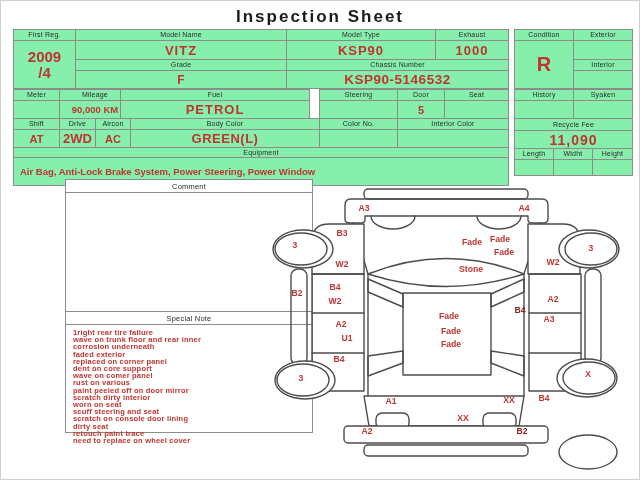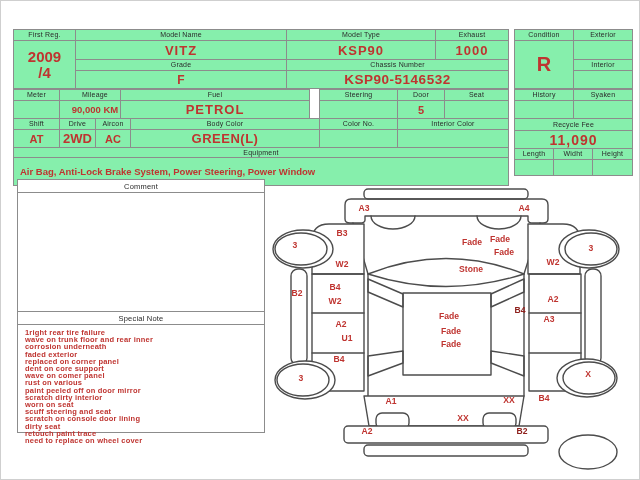--- a/index.html
+++ b/index.html
@@ -6,33 +6,34 @@
   .page{position:relative;width:640px;height:480px;background:#fff;border:1px solid #cfcfcf;
         box-sizing:border-box;overflow:hidden;font-family:"Liberation Sans","DejaVu Sans",sans-serif;}
   .title{position:absolute;top:6px;left:0;right:0;text-align:center;font-size:17px;
          letter-spacing:2px;color:#1b1b1b;font-weight:600;}
   .f{position:absolute;border:1px solid #8c8c8c;box-sizing:border-box;background:#86efac;}
   .fh{height:11px;box-sizing:border-box;border-bottom:1px solid #8c8c8c;font-size:7px;
       color:#2a2a2a;text-align:center;padding-top:1px;letter-spacing:.2px;}
   .fv{position:absolute;top:11px;left:0;right:0;bottom:0;display:flex;align-items:center;
       justify-content:center;color:#bf3430;font-weight:600;white-space:pre-line;text-align:center;}
   .fv.lft{justify-content:flex-start;padding-left:6px;text-align:left;}
-  .box{position:absolute;border:1px solid #8c8c8c;box-sizing:border-box;background:#fff;}
+  .box{position:absolute;border:1px solid #8c8c8c;box-sizing:border-box;background:#fff;margin-left:48px;}
   .bh{height:13px;box-sizing:border-box;border-bottom:1px solid #8c8c8c;font-size:7.5px;
       color:#2a2a2a;text-align:center;padding-top:2px;letter-spacing:.2px;}
   .notes{padding:4px 0 0 7px;}
   .notes div{font-size:7.5px;line-height:7.2px;color:#bf3430;font-weight:600;letter-spacing:.2px;}
   .diagram{position:absolute;left:270px;top:178px;}
   .diagram text{font-weight:600;}
 </style>
 </head>
 <body>
 
 <div class="page">
 
+  <div class="title">Inspection Sheet</div>
 
   <div class="f" style="left:12px;top:28px;width:63px;height:60px">
     <div class="fh">First Reg.</div>
     <div class="fv" style="font-size:15px;line-height:1.05">2009
 /4</div>
   </div>
   <div class="f" style="left:74px;top:28px;width:212px;height:32px">
     <div class="fh">Model Name</div>
     <div class="fv" style="font-size:13px;letter-spacing:1px">VITZ</div>
   </div>

